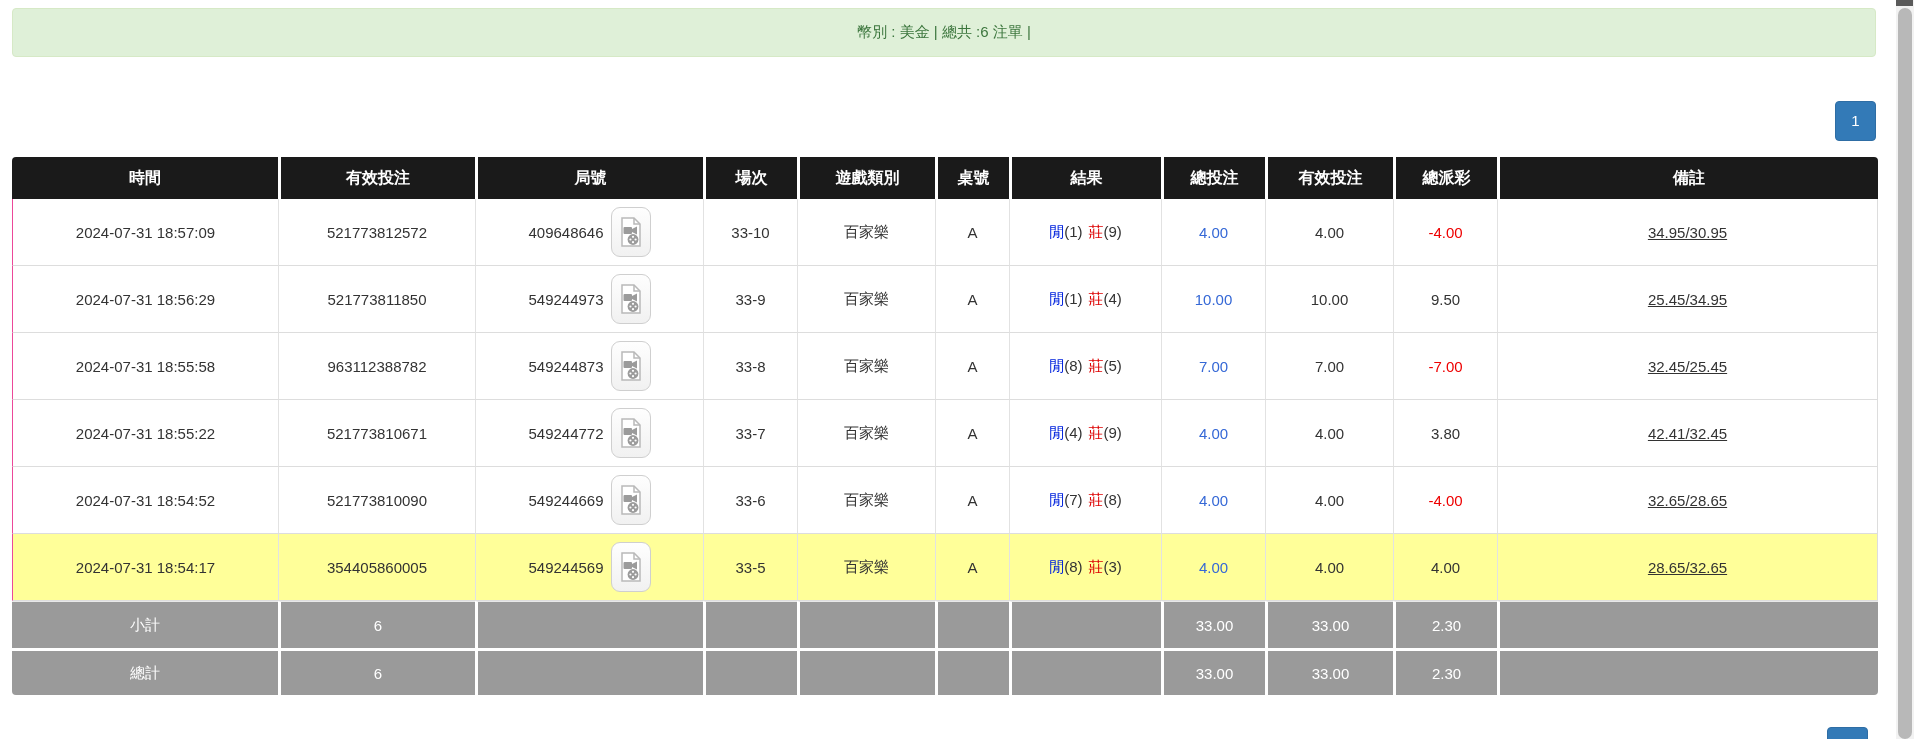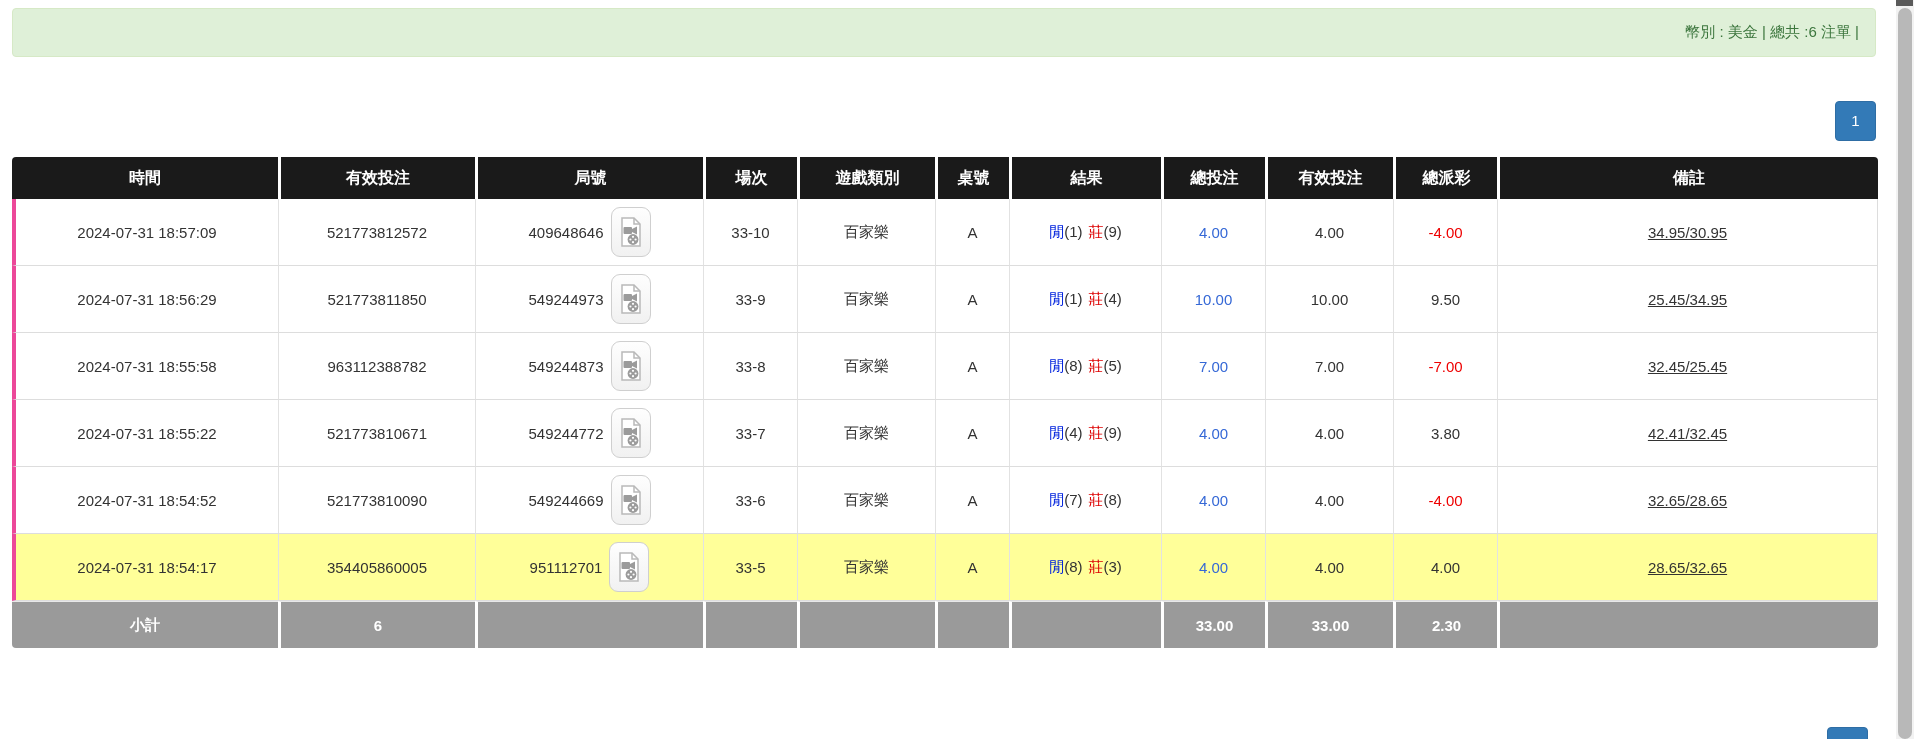--- a/index.html
+++ b/index.html
@@ -15,21 +15,21 @@
 
   
   .alert-success {
     margin-top: 8px;
     height: 49px;
     background: var(--success-bg, #dff0d8);
     border: 1px solid #d6e9c6;
     border-radius: 4px;
     display: flex;
     align-items: center;
-    justify-content: flex-end;
+    justify-content: center;
     padding: 0 16px;
     font-size: 15px;
     gap: 31px;
   }
   .alert-summary { color: var(--success-text, #3c763d); }
   .alert-notice  { color: var(--notice-red, #dd0000); }
 
   
   .pager-top { margin-top: 44px; height: 40px; text-align: right; }
   .page-btn {
@@ -67,34 +67,34 @@
   th:last-child  { border-top-right-radius: 4px; margin-top: 12px; }
 
   tbody td {
     height: 67px;
     border-bottom: 1px solid #ddd;
     border-left: 1px solid #e2e2e2;
     font-size: 15px; color: #333;
     text-align: center; padding: 0 4px;
     background: #fff;
   }
-  tbody td:first-child { border-left: 4px solid #ec4899; }
+  tbody td:first-child { border-left: 1px solid #ec4899; }
   tbody td:last-child  { border-right: 1px solid #ddd; text-decoration: underline; }
   tbody tr.hl td { background: var(--highlight-row, #ffff99); }
 
   tfoot td {
     height: 47px;
     background: var(--summary-row-bg, #9a9a9a);
     color: #fff; font-size: 15px; text-align: center;
     border-top: 3px solid #fff;
     border-left: 3px solid #fff;
     padding: 0 4px;
   }
   tfoot td:first-child { border-left: none; }
-  tfoot tr:first-child td { border-top: 1px solid #e8e8e8; font-weight: bold; }
+  tfoot tr:first-child td { border-top: 1px solid #e8e8e8; }
   tfoot tr:last-child td:first-child { border-bottom-left-radius: 4px; }
   tfoot tr:last-child td:last-child  { border-bottom-right-radius: 4px; }
 
   
   .res-player { color: var(--player-blue, #0022dd); }
   .res-banker { color: var(--banker-red, #dd0000); margin-left: 6px; }
   .res-val    { color: #333; }
 
   .bet-link { color: var(--link-blue, #3568d6); text-decoration: none; cursor: pointer; }
   .payout.neg { color: var(--negative-red, #ee0000); }
@@ -292,21 +292,21 @@
     <td><span class="res-player">閒</span><span class="res-val">(7)</span><span class="res-banker">莊</span><span class="res-val">(8)</span></td>
     <td><span class="bet-link">4.00</span></td>
     <td>4.00</td>
     <td><span class="payout neg">-4.00</span></td>
     <td>32.65/28.65</td>
   </tr>
         <tr class="data-row hl">
     <td>2024-07-31 18:54:17</td>
     <td>354405860005</td>
     <td>
-      <span class="round-no">951112701</span><button type="button" class="video-btn"><svg width="24" height="32" viewBox="0 0 24 32">
+      <span class="round-no">549244569</span><button type="button" class="video-btn"><svg width="24" height="32" viewBox="0 0 24 32">
         <path d="M3 2 L15 2 L21 8 L21 30 L3 30 Z" fill="#ffffff" stroke="#b9b9b9" stroke-width="1.5"></path>
         <path d="M15 2 L15 8 L21 8" fill="none" stroke="#b9b9b9" stroke-width="1.5"></path>
         <rect x="4.5" y="11" width="8.5" height="7" rx="1" fill="#9b9b9b"></rect>
         <path d="M13 13 L18 10.5 L18 18.5 L13 16 Z" fill="#9b9b9b"></path>
         <circle cx="14" cy="23.5" r="5.4" fill="#9b9b9b"></circle>
         <circle cx="14" cy="20.8" r="1.1" fill="#ffffff"></circle>
         <circle cx="11.4" cy="23.5" r="1.1" fill="#ffffff"></circle>
         <circle cx="16.6" cy="23.5" r="1.1" fill="#ffffff"></circle>
         <circle cx="14" cy="26.2" r="1.1" fill="#ffffff"></circle>
       </svg></button>
@@ -328,20 +328,33 @@
         <td></td>
         <td></td>
         <td></td>
         <td></td>
         <td></td>
         <td>33.00</td>
         <td>33.00</td>
         <td>2.30</td>
         <td></td>
       </tr>
+      <tr>
+        <td>總計</td>
+        <td>6</td>
+        <td></td>
+        <td></td>
+        <td></td>
+        <td></td>
+        <td></td>
+        <td>33.00</td>
+        <td>33.00</td>
+        <td>2.30</td>
+        <td></td>
+      </tr>
     </tfoot>
   </table>
 </div>
 
 <div class="pager-bottom">
   <span class="page-btn">1</span>
 </div>
 
 <div class="scroll-track">
   <div class="scroll-cap"></div>

